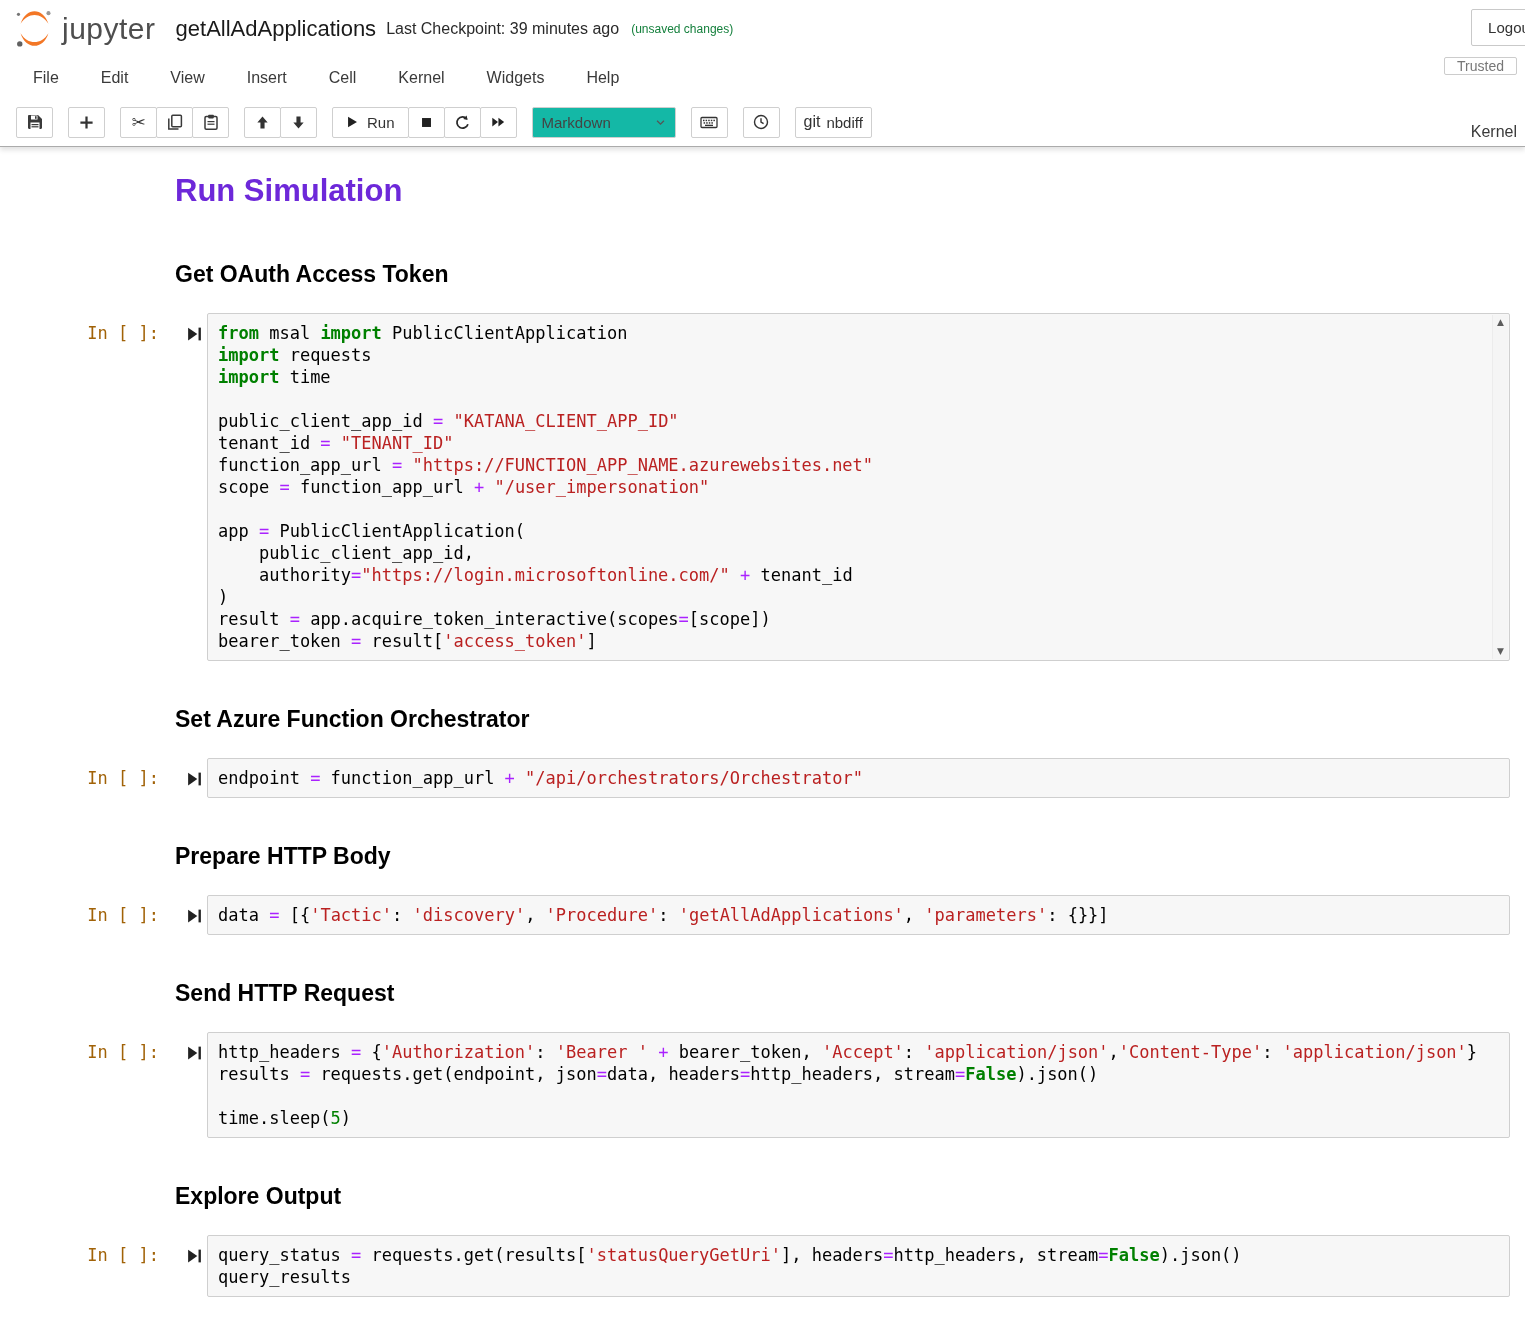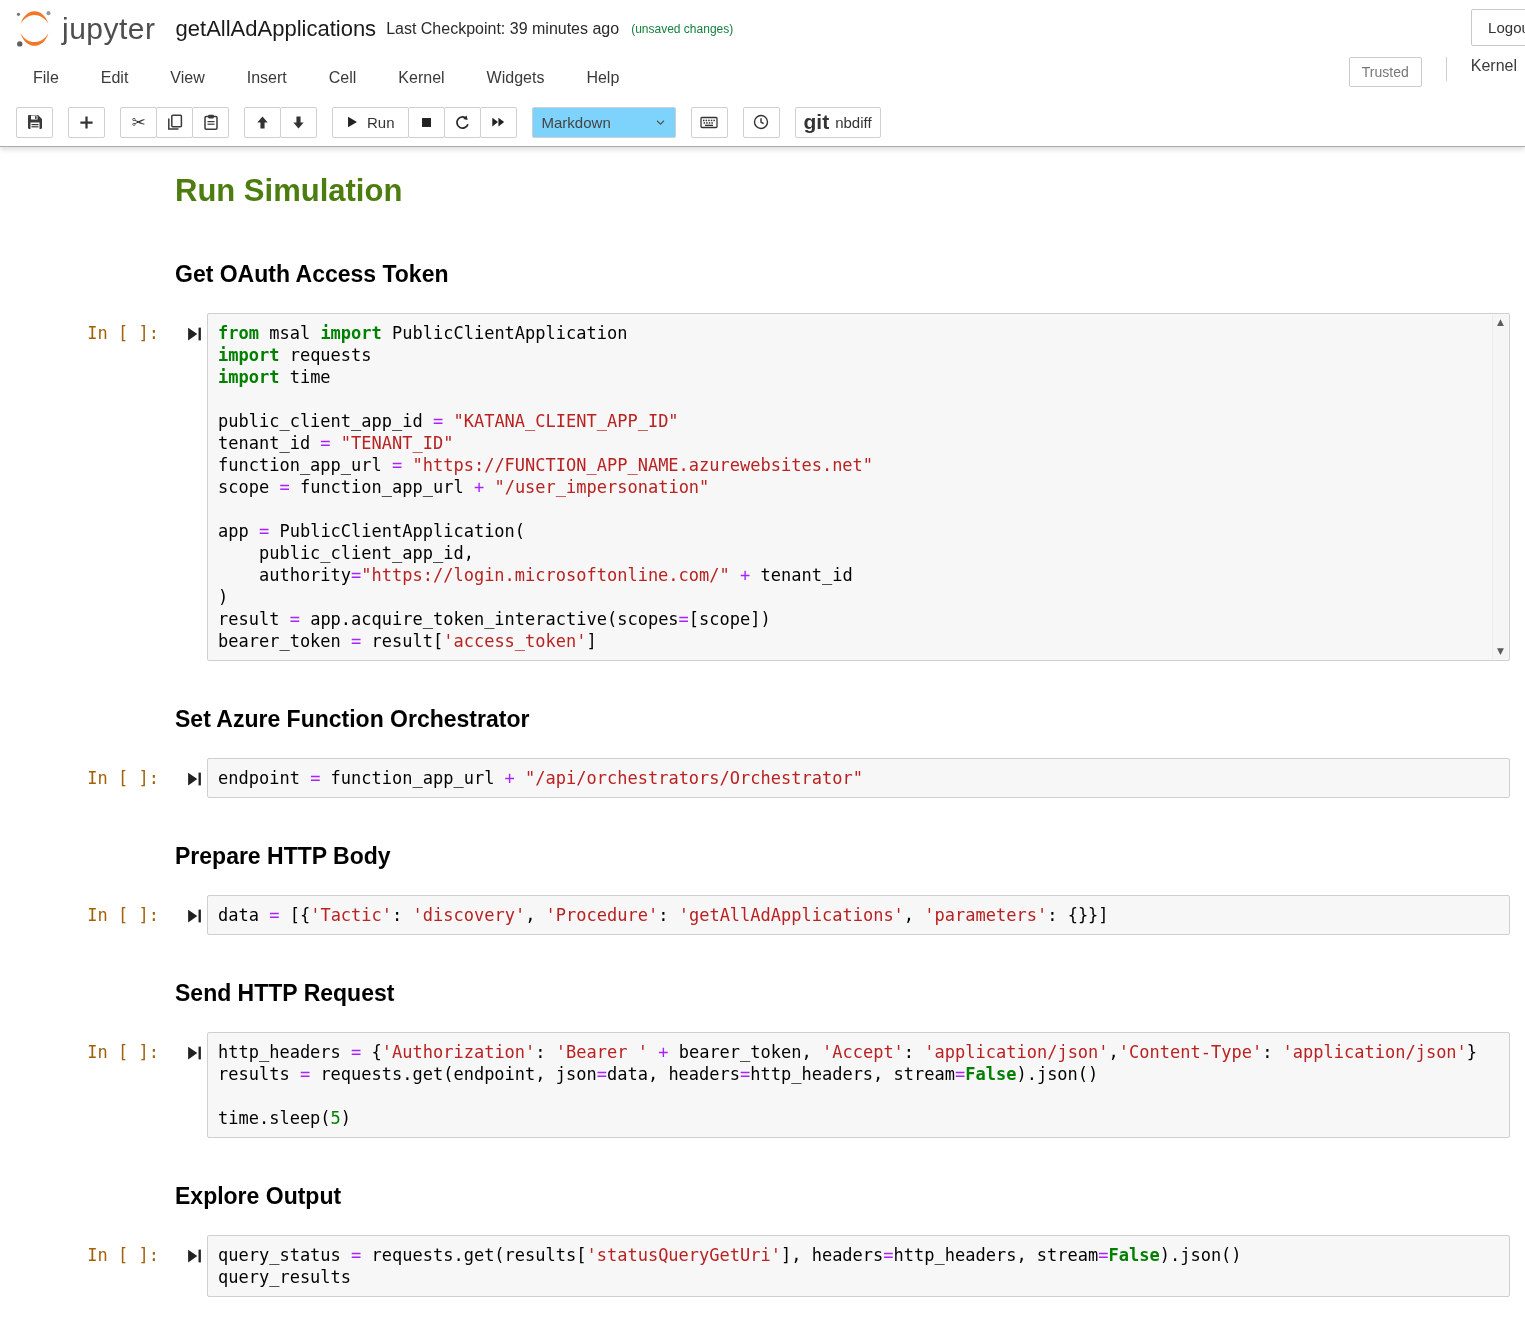--- a/index.html
+++ b/index.html
@@ -19,43 +19,43 @@
   .checkpoint { margin-left: 10px; font-size: 16px; color: #2a2a2a; }
   .unsaved { margin-left: 12px; font-size: 12px; color: #15803d; }
   .logout-btn { position: absolute; right: -26px; top: 9px; height: 37px; padding: 0 16px;
     background: #fff; border: 1px solid #c9c9c9; border-radius: 2px; font-size: 15px; color: #333;
     font-family: inherit; cursor: pointer; }
 
   
   .menubar { position: relative; height: 41px; display: flex; align-items: center; padding-left: 12px; }
   .menu-list { list-style: none; display: flex; margin: 0; padding: 0; }
   .menu-list li { padding: 0 21px; line-height: 41px; font-size: 16px; color: #3a3a3a; cursor: pointer; }
-  .menubar-right { position: absolute; right: 8px; top: 0; height: 41px; display: flex; align-items: flex-start; gap: 24px; }
+  .menubar-right { position: absolute; right: 8px; top: 0; height: 41px; display: flex; align-items: flex-end; gap: 24px; flex-direction: column; }
   .trusted-btn { height: 30px; padding: 0 12px; background: #fff; border: 1px solid #ccc; border-radius: 2px;
     font-size: 14px; color: #777; font-family: inherit; cursor: pointer; }
   .vsep { width: 1px; height: 24px; background: #cfcfcf; }
   .kernel-label { font-size: 16px; color: #3a3a3a; white-space: nowrap; }
 
   
   .toolbar { display: flex; align-items: center; height: 48px; padding-left: 16px; gap: 15px; }
   .tb-btn { display: inline-flex; align-items: center; justify-content: center; height: 31px; min-width: 37px;
     padding: 0 8px; background: #fff; border: 1px solid #cfcfcf; border-radius: 2px; color: #333;
     cursor: pointer; font-size: 15px; font-family: inherit; }
   .btn-group { display: inline-flex; }
   .btn-group .tb-btn + .tb-btn { margin-left: -1px; }
   .run-btn { gap: 8px; padding: 0 13px; }
   .uni-icon { font-size: 17px; line-height: 1; color: #333; font-family: "DejaVu Sans", sans-serif; }
   .cell-type-select { display: inline-flex; align-items: center; justify-content: space-between; width: 144px; height: 31px;
-    border: 1px solid #cfcfcf; border-radius: 2px; background: #7dd3fc; padding: 0 9px; font-size: 15px; color: #444; cursor: pointer; }
+    border: 1px solid #cfcfcf; border-radius: 2px; background: #14b8a6; padding: 0 9px; font-size: 15px; color: #444; cursor: pointer; }
   .git-btn { gap: 6px; }
-  .git-label { font-weight: bold; font-size: 21px; }
+  .git-label { font-weight: normal; font-size: 16px; }
 
   
   .notebook { padding: 16px 0 20px 0; background: #fff; }
-  h1.md-h1 { font-size: 31px; font-weight: bold; margin: 10px 0 52px 175px; color: #4d7c0f; }
+  h1.md-h1 { font-size: 31px; font-weight: bold; margin: 10px 0 52px 175px; color: #6d28d9; }
   h3.md-h3 { font-size: 23px; font-weight: bold; margin: 45px 0 25px 175px; color: #000; }
   .code-cell { display: flex; align-items: flex-start; margin-right: 15px; }
   .prompt-col { flex: 0 0 207px; width: 207px; display: flex; justify-content: flex-end; align-items: flex-start;
     gap: 28px; padding: 10px 5px 0 0; }
   .prompt { font-family: "DejaVu Sans Mono", "Liberation Mono", monospace; font-size: 17px; color: #a16207; white-space: pre; }
   .run-icon { width: 15px; height: 16px; display: inline-block; margin-top: 3px; cursor: pointer; }
   .input-area { flex: 1; border: 1px solid #cfcfcf; border-radius: 2px; background: #f7f7f7;
     padding: 8px 10px; position: relative; overflow: hidden; min-height: 40px; cursor: text; }
   .input-area.scrollable { padding-right: 26px; }
   .cm-line { font-family: "DejaVu Sans Mono", "Liberation Mono", monospace; font-size: 17px; line-height: 22px;

